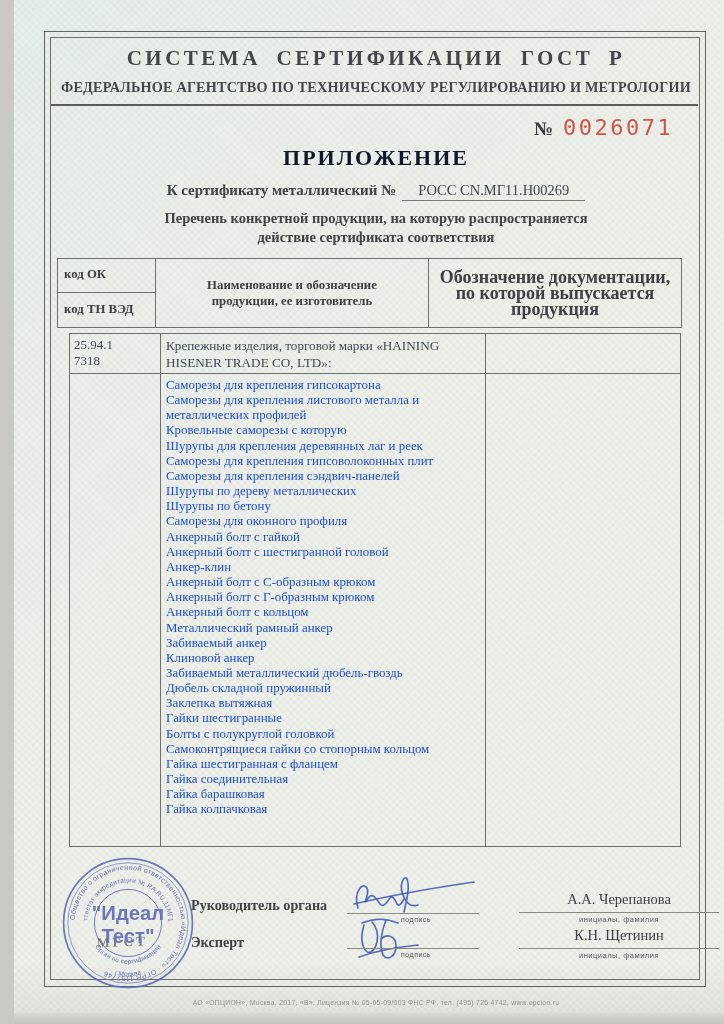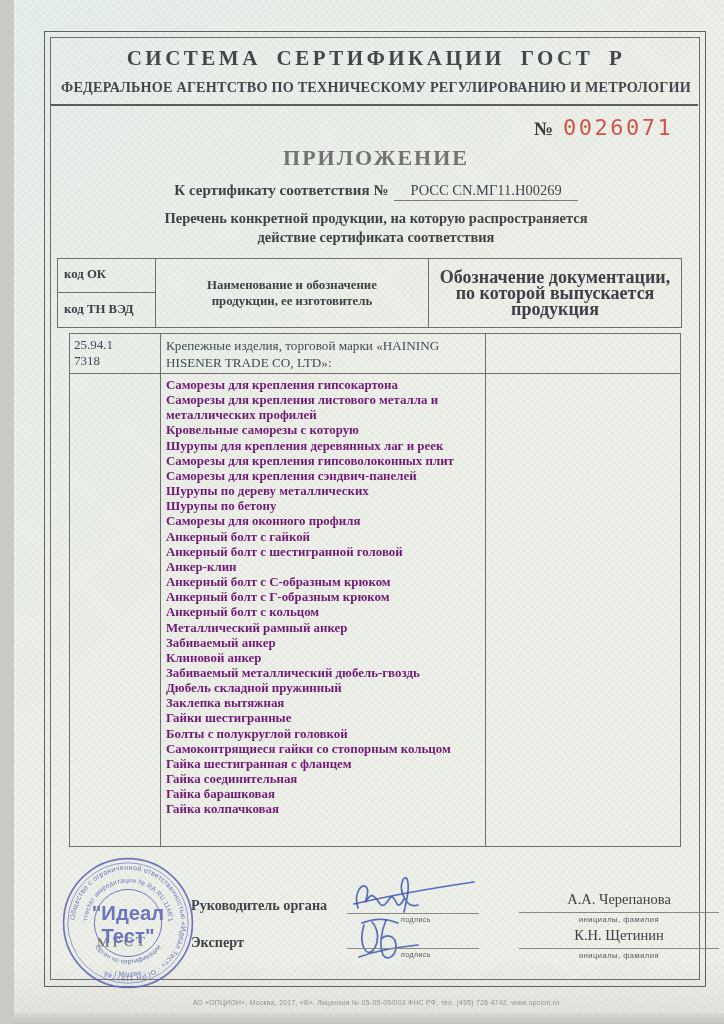--- a/index.html
+++ b/index.html
@@ -35,21 +35,21 @@
   .hdr-agency{position:absolute;left:40px;width:644px;top:79px;text-align:center;
     font-weight:bold;font-size:14.2px;letter-spacing:.2px;color:#43474a;}
   .hdr-rule{position:absolute;left:37px;top:104px;width:647px;height:1.5px;background:#5d5d57;}
   
   .serial{position:absolute;left:520px;top:115px;white-space:nowrap;}
   .serial-no{font-size:19px;color:#3c4043;font-weight:bold;}
   .serial-num{font-family:"DejaVu Sans Mono",monospace;font-size:22px;
     color:var(--serial-number-red,#d0544a);letter-spacing:2.5px;margin-left:10px;}
   
   .doc-title{position:absolute;left:40px;width:644px;top:145px;text-align:center;
-    font-weight:bold;font-size:22px;letter-spacing:2px;color:#737373;}
+    font-weight:bold;font-size:22px;letter-spacing:2px;color:#0f172a;}
   .cert-line{position:absolute;left:40px;width:644px;top:182px;text-align:center;font-size:15px;}
   .cert-label{font-weight:bold;color:#3f4347;}
   .cert-number{display:inline-block;font-size:14.5px;color:#3f4651;
     border-bottom:1px solid #7b7b74;padding:0 16px 1px;margin-left:6px;}
   .subtitle{position:absolute;left:40px;width:644px;top:209px;text-align:center;
     font-weight:bold;font-size:14.5px;line-height:18.5px;color:#3f4347;}
   .subtitle span{display:block;}
   
   .ht{position:absolute;left:43px;top:258px;width:623px;height:68px;
     border:1.3px solid #6d706d;}
@@ -69,21 +69,21 @@
   .bt{position:absolute;left:55px;top:333px;width:610px;height:512px;
     border:1.3px solid #6d706d;}
   .bt .v1{position:absolute;left:90px;top:0;bottom:0;width:1.2px;background:#6d706d;}
   .bt .v2{position:absolute;left:415px;top:0;bottom:0;width:1.2px;background:#6d706d;}
   .bt .h1{position:absolute;left:0;right:0;top:39px;height:1.2px;background:#6d706d;}
   .bt-code1{position:absolute;left:4px;top:3px;font-size:13px;color:#3e4a54;}
   .bt-code2{position:absolute;left:4px;top:19px;font-size:13px;color:#3e4a54;}
   .bt-title{position:absolute;left:96px;width:310px;top:3px;font-size:13.2px;
     line-height:17px;color:#3e4a54;}
   .products{position:absolute;left:96px;top:44px;width:315px;
-    font-size:12.9px;line-height:15.15px;color:#701a75;font-weight:bold;}
+    font-size:12.9px;line-height:15.15px;color:#1d4ed8;}
   
   .stamp{position:absolute;left:44px;top:853px;width:140px;height:140px;
     color:var(--stamp-blue,#5a66b8);opacity:.88;}
   .stamp svg{width:100%;height:100%;}
   .stamp circle{fill:none;stroke:currentColor;}
   .stamp text{fill:currentColor;font-family:"Liberation Sans",sans-serif;}
   .stamp .center-t{font-size:29px;font-weight:bold;}
   .stamp .ring-t{font-size:10.2px;letter-spacing:.4px;}
   .stamp .ring-s{font-size:9.3px;letter-spacing:.3px;}
   .stamp .overprint{fill:#4a4a46;font-family:"Liberation Serif",serif;
@@ -127,21 +127,21 @@
   <div class="hdr-agency">ФЕДЕРАЛЬНОЕ АГЕНТСТВО ПО ТЕХНИЧЕСКОМУ РЕГУЛИРОВАНИЮ И МЕТРОЛОГИИ</div>
   <div class="hdr-rule"></div>
 
   <div class="serial">
     <span class="serial-no">№</span><span class="serial-num">0026071</span>
   </div>
 
   <div class="doc-title">ПРИЛОЖЕНИЕ</div>
 
   <div class="cert-line">
-    <span class="cert-label">К сертификату соответствия №</span><span class="cert-number">РОСС CN.МГ11.Н00269</span>
+    <span class="cert-label">К сертификату металлический №</span><span class="cert-number">РОСС CN.МГ11.Н00269</span>
   </div>
 
   <div class="subtitle">
     <span>Перечень конкретной продукции,  на которую распространяется</span>
     <span>действие сертификата соответствия</span>
   </div>
 
   <div class="ht">
     <div class="v1"></div>
     <div class="v2"></div>

